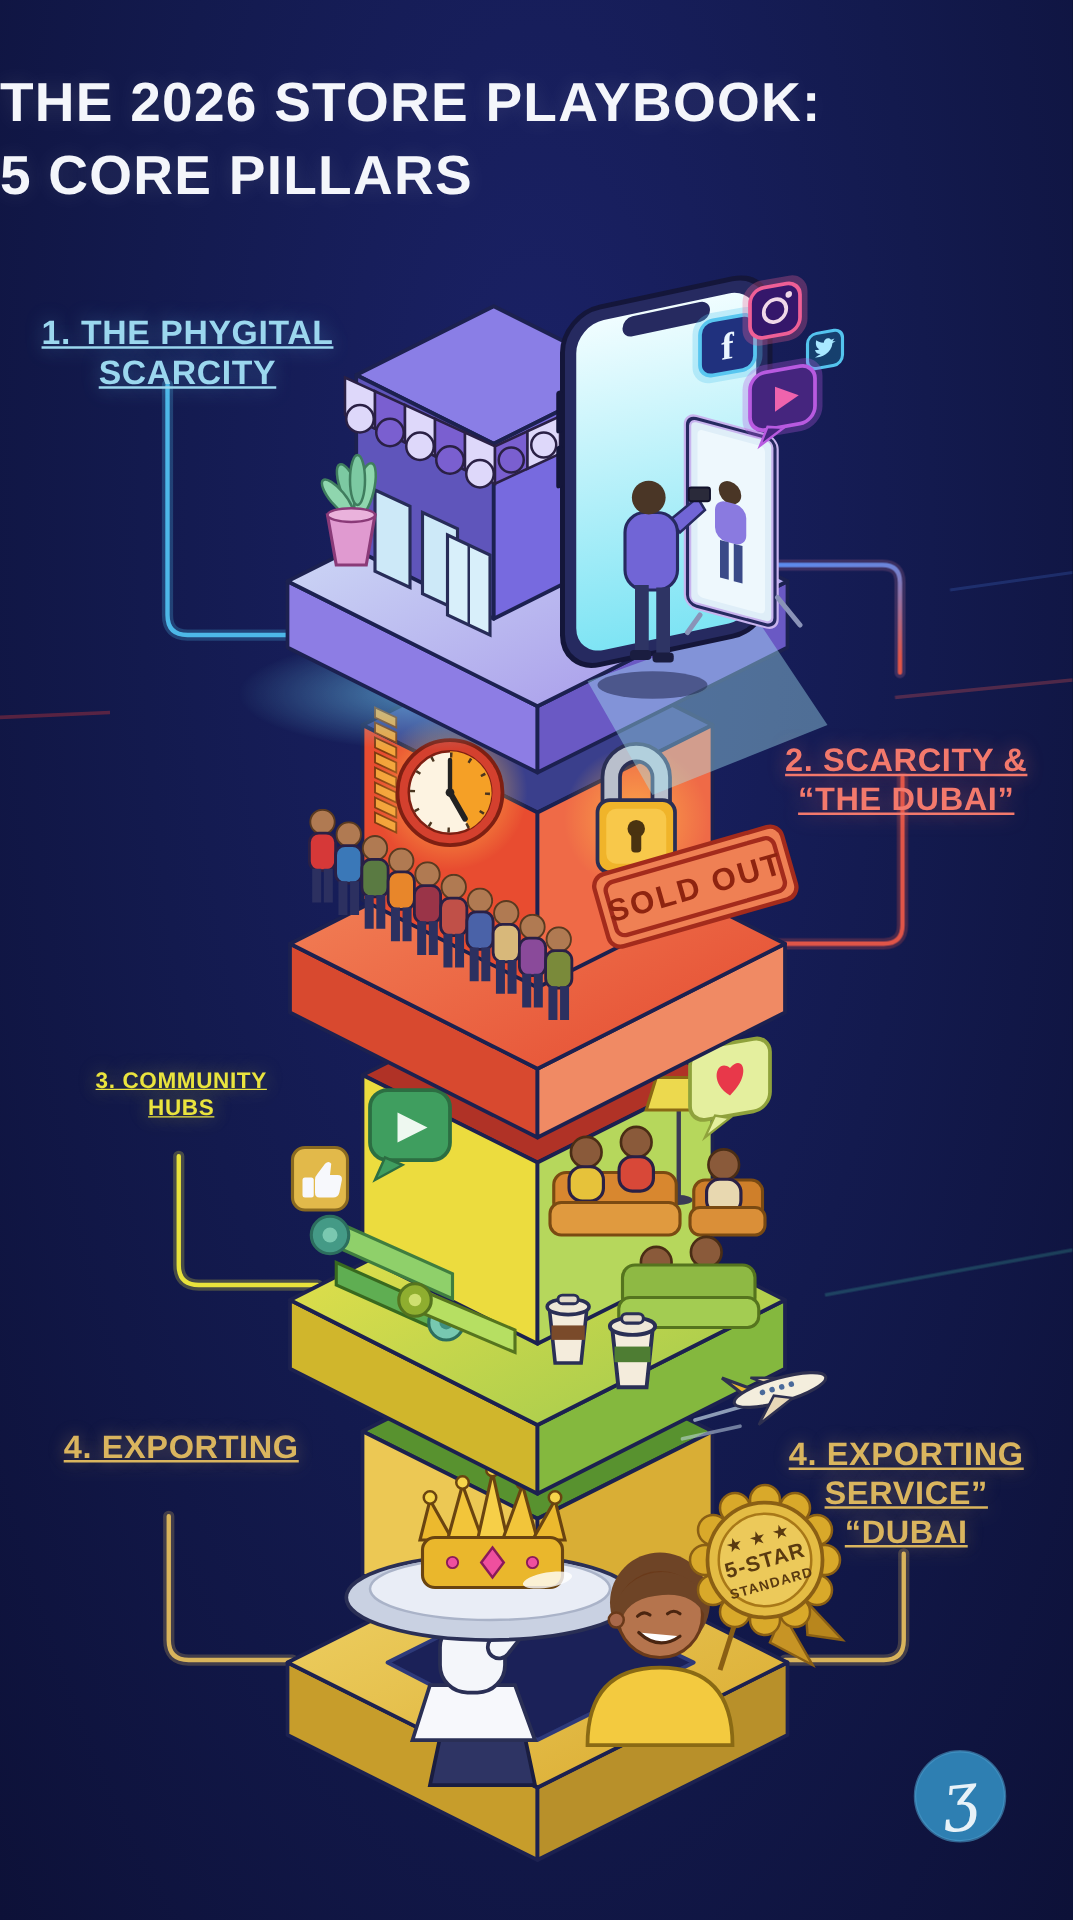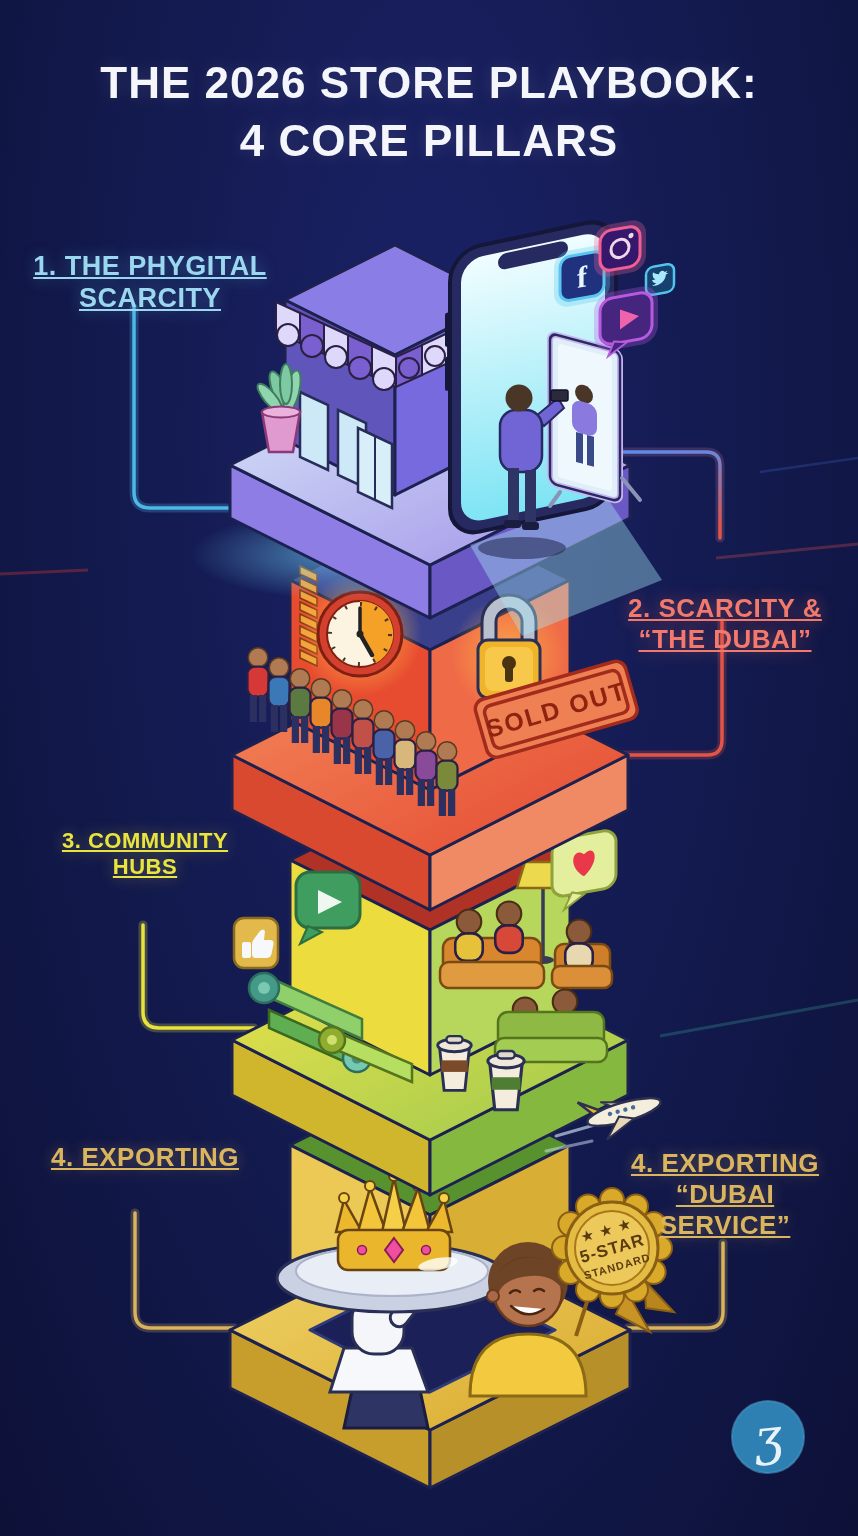--- a/index.html
+++ b/index.html
@@ -1,28 +1,28 @@
 <!DOCTYPE html>
 <html><head>
 <meta charset="utf-8">
 <style>
   html,body{margin:0;padding:0;background:#0d1238;}
   .stage{position:relative;width:858px;height:1536px;overflow:hidden;
     background:radial-gradient(ellipse at 50% 28%, #1b2268 0%, #131a4e 52%, #0d1138 100%);
     font-family:"Liberation Sans", sans-serif;}
   svg{position:absolute;left:0;top:0;}
-  .page-title{position:absolute;left:0;top:54px;width:858px;margin:0;text-align:center;
+  .page-title{position:absolute;left:0;top:54px;width:858px;margin:0;
     color:#f4f6fb;font-size:44px;font-weight:bold;letter-spacing:1px;line-height:1.32;
     text-shadow:0 0 18px rgba(255,255,255,.12);}
   .page-title span{display:block;}
   .plabel{position:absolute;font-weight:bold;text-align:center;line-height:1.2;letter-spacing:.5px;text-decoration:underline;}
   .plabel span{display:block;}
   .p1{left:30px;top:250px;width:240px;color:#9bd7ee;font-size:27px;text-shadow:0 0 16px rgba(120,210,255,.35);}
   .p2{left:616px;top:552px;width:218px;color:#f3796c;font-size:26px;text-shadow:0 0 16px rgba(255,120,100,.4);margin-top:41px;}
-  .p3{left:36px;top:828px;width:218px;color:#eae43e;font-size:22px;text-shadow:0 0 16px rgba(240,235,80,.35);}
+  .p3{left:36px;top:854px;width:218px;color:#eae43e;font-size:18px;text-shadow:0 0 16px rgba(240,235,80,.35);}
   .p4l{left:6px;top:1142px;width:278px;color:#dab55e;font-size:26px;text-shadow:0 0 14px rgba(230,190,110,.35);}
   .p4r{left:612px;top:1148px;width:226px;color:#dab55e;font-size:26px;text-shadow:0 0 14px rgba(230,190,110,.35);}
   .outl{stroke:#1c2150;stroke-width:3;stroke-linejoin:round;}
   .neonback{fill:none;stroke-linecap:round;stroke-width:9;opacity:.25;}
   .neon{fill:none;stroke-linecap:round;stroke-width:3.5;}
 </style>
 </head>
 <body>
 
 <div class="stage">
@@ -415,36 +415,36 @@
 
   <g transform="translate(768,1437)">
     <circle r="36" fill="#2e7fb2"></circle>
     <circle r="36" fill="none" stroke="#4a9ac8" stroke-width="2" opacity=".6"></circle>
     <text y="17" text-anchor="middle" transform="rotate(-6)" font-family="DejaVu Serif, serif" font-style="italic" font-size="50" fill="#e8f2f8">ʒ</text>
   </g>
 </svg>
 
   <h1 class="page-title">
     <span>THE 2026 STORE PLAYBOOK:</span>
-    <span>4 CORE PILLARS</span>
+    <span>5 CORE PILLARS</span>
   </h1>
 
   <div class="plabel p1">
     <span>1. THE PHYGITAL</span>
     <span>SCARCITY</span>
   </div>
   <div class="plabel p2">
     <span>2. SCARCITY &amp;</span>
     <span>“THE DUBAI”</span>
   </div>
   <div class="plabel p3">
     <span>3. COMMUNITY</span>
     <span>HUBS</span>
   </div>
   <div class="plabel p4l">
     <span>4. EXPORTING</span>
   </div>
   <div class="plabel p4r">
     <span>4. EXPORTING</span>
+    <span>SERVICE”</span>
     <span>“DUBAI</span>
-    <span>SERVICE”</span>
   </div>
 </div>
 
 </body></html>

